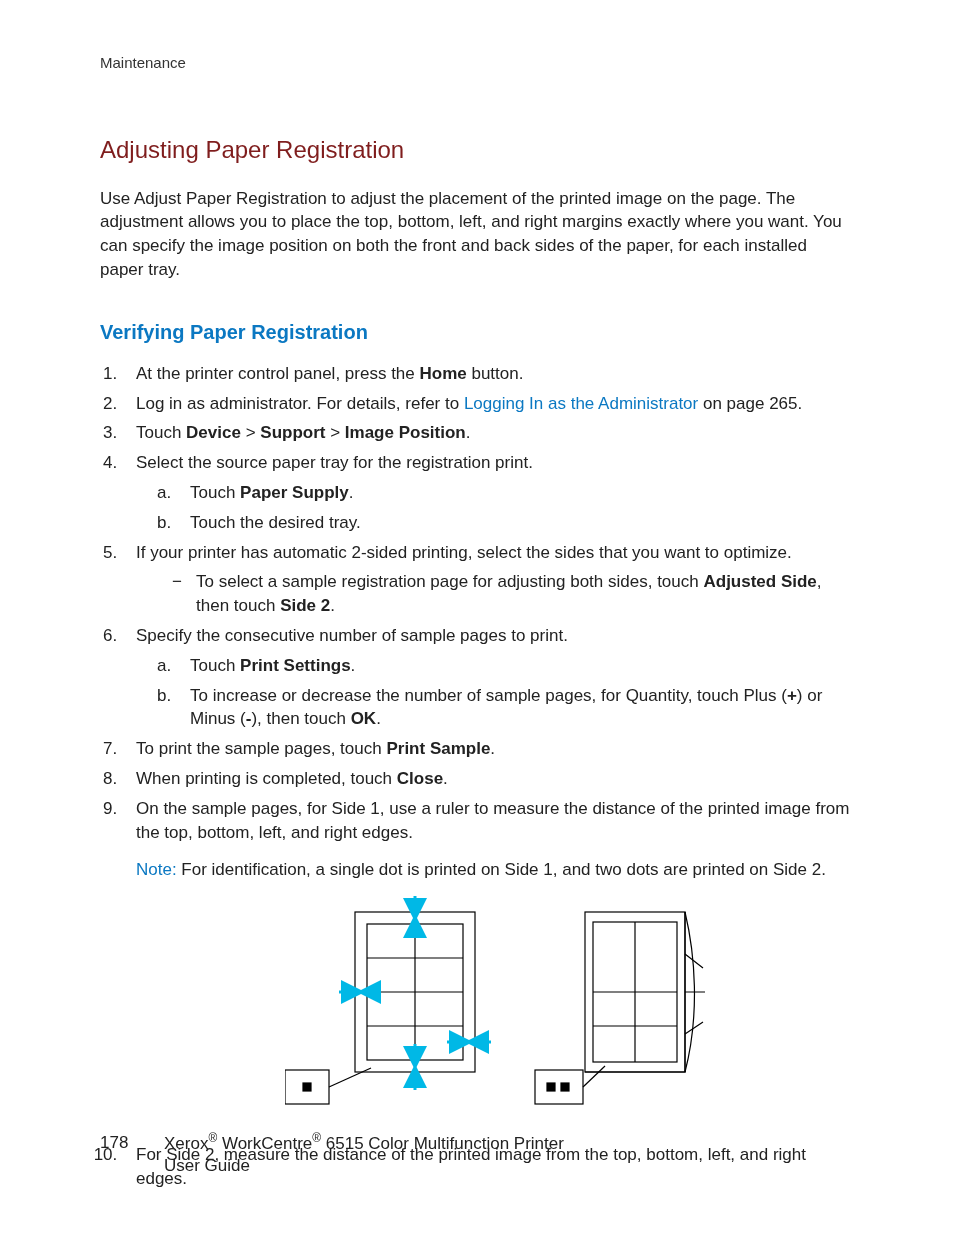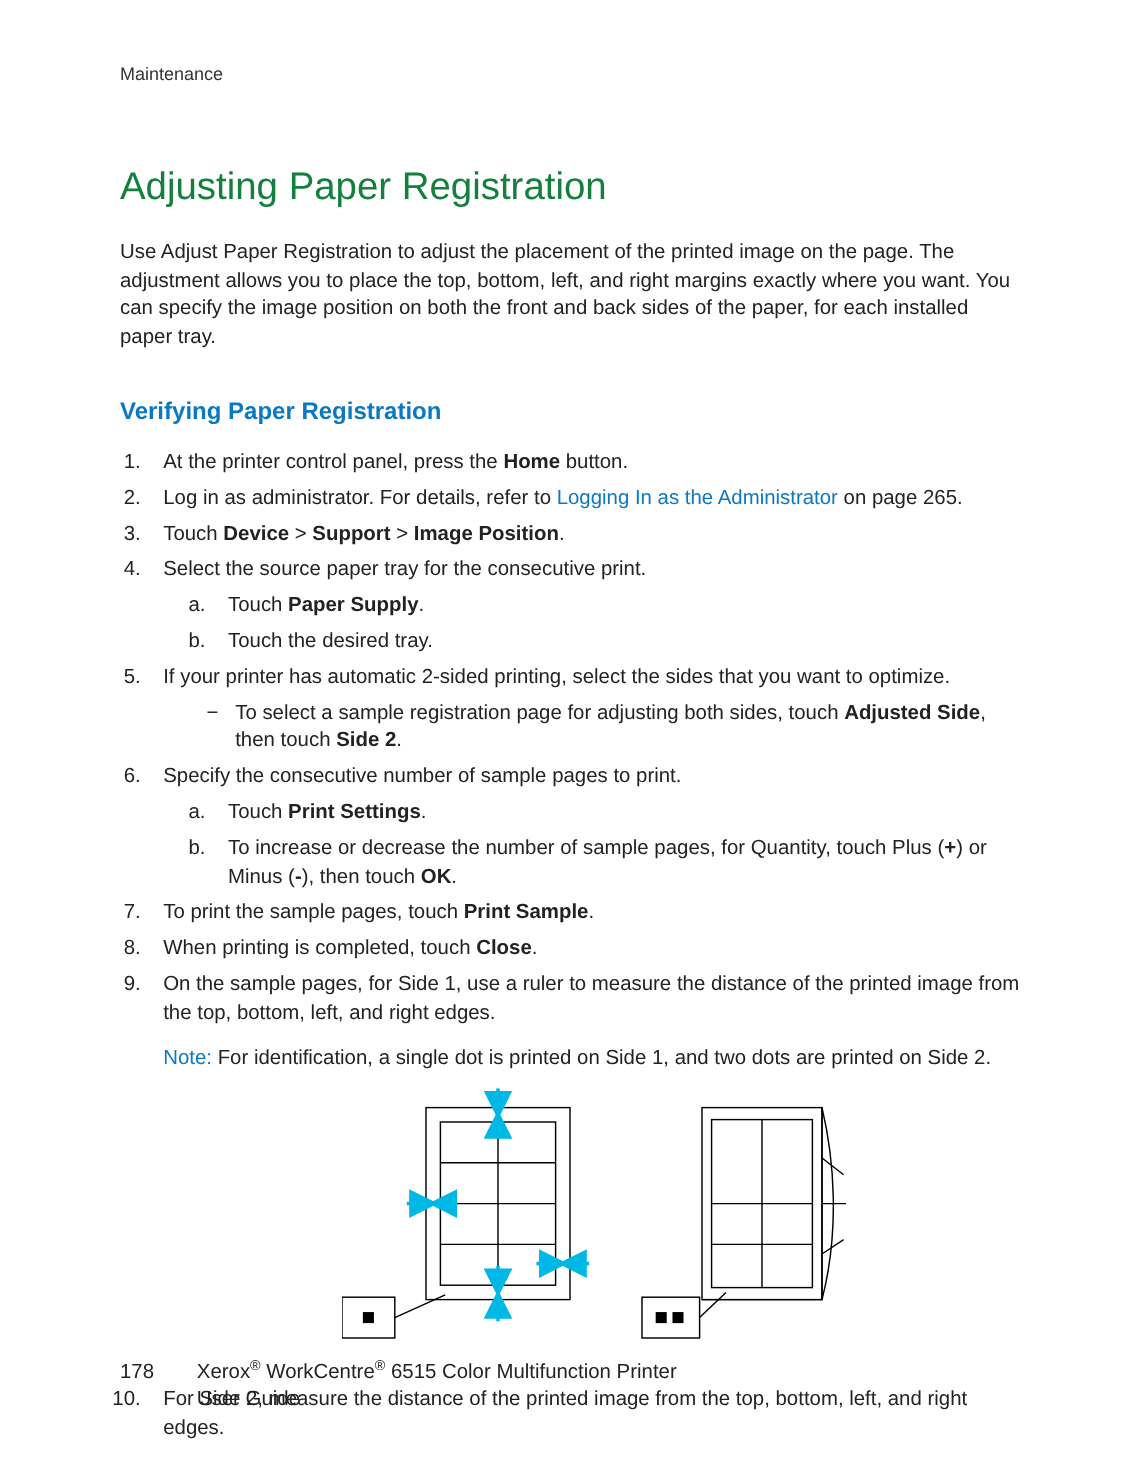--- a/index.html
+++ b/index.html
@@ -17,23 +17,23 @@
     box-sizing: border-box;
     padding: 52px 100px 40px 100px;
     position: relative;
   }
   .running-head {
     font-size: 15px;
     color: #333;
     margin-bottom: 60px;
   }
   h1.section-title {
-    font-size: 32px;
+    font-size: 24px;
     font-weight: 400;
-    color: #15803d;
+    color: #7f1d1d;
     margin: 0 0 20px 0;
   }
   p.intro {
     margin: 0 0 36px 0;
   }
   h2.sub-title {
     font-size: 20px;
     font-weight: 600;
     color: #0b78c2;
     margin: 0 0 16px 0;
@@ -108,21 +108,21 @@
     <li>
       <span>At the printer control panel, press the </span><span class="b">Home</span><span> button.</span>
     </li>
     <li>
       <span>Log in as administrator. For details, refer to </span><span class="link">Logging In as the Administrator</span><span> on page 265.</span>
     </li>
     <li>
       <span>Touch </span><span class="b">Device</span><span> &gt; </span><span class="b">Support</span><span> &gt; </span><span class="b">Image Position</span><span>.</span>
     </li>
     <li>
-      <span>Select the source paper tray for the consecutive print.</span>
+      <span>Select the source paper tray for the registration print.</span>
       <ol class="sub-alpha">
         <li><span>Touch </span><span class="b">Paper Supply</span><span>.</span></li>
         <li>Touch the desired tray.</li>
       </ol>
     </li>
     <li>
       <span>If your printer has automatic 2-sided printing, select the sides that you want to optimize.</span>
       <ul class="dash">
         <li><span>To select a sample registration page for adjusting both sides, touch </span><span class="b">Adjusted Side</span><span>, then touch </span><span class="b">Side 2</span><span>.</span></li>
       </ul>

